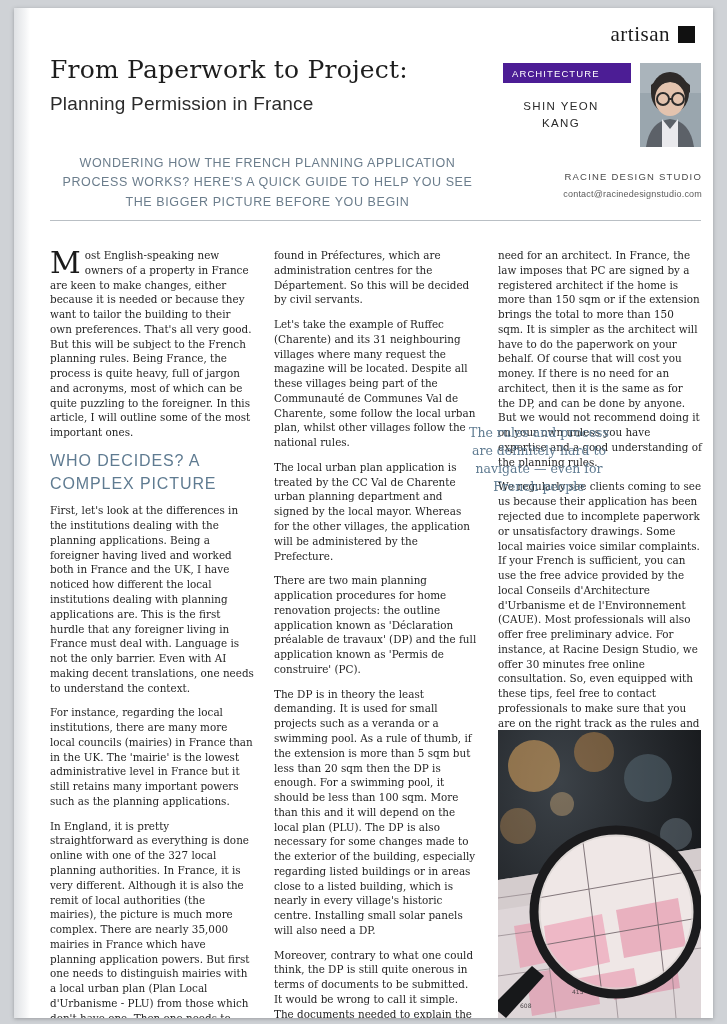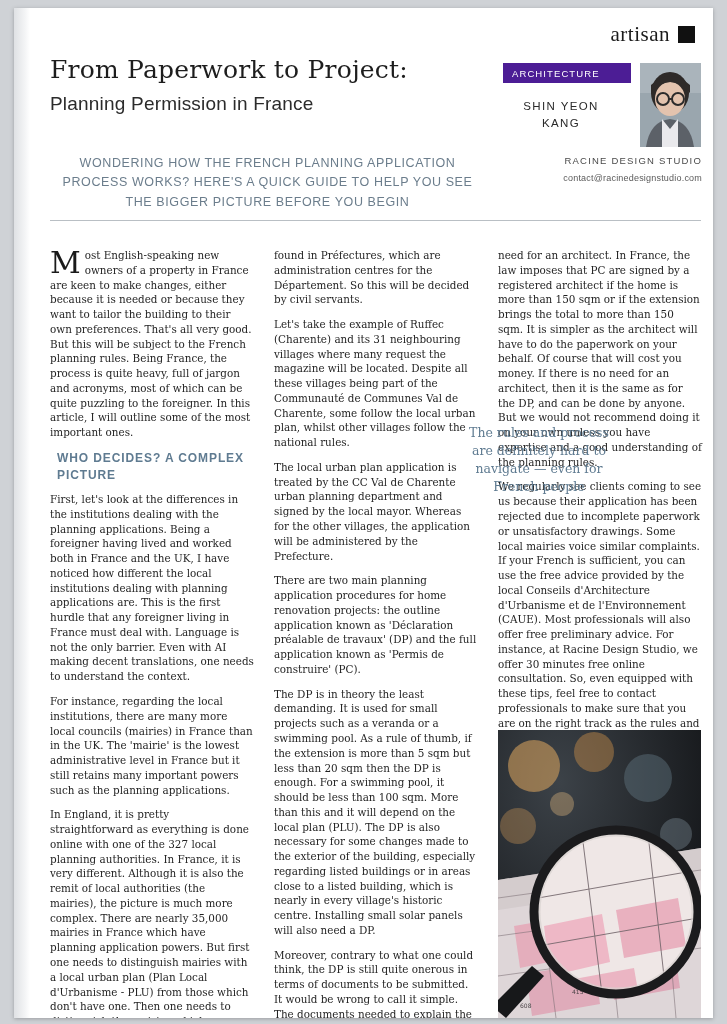--- a/index.html
+++ b/index.html
@@ -101,21 +101,21 @@
     position: absolute;
     left: 626px; top: 55px;
     width: 61px; height: 84px;
     background: linear-gradient(#b9c2c9,#8e9aa3);
     overflow: hidden;
   }
   .avatar svg { display:block; }
 
   .studio {
     position: absolute;
-    left: 430px; top: 144px;
+    left: 430px; top: 160px;
     width: 258px;
     text-align: right;
     font-size: 9.5px;
     letter-spacing: 1.2px;
     color: #4a4a4a;
     line-height: 1.9;
   }
   .studio .mail { letter-spacing: 0.2px; font-size: 9px; color:#5a5a5a; }
 
   .standfirst {
@@ -153,25 +153,24 @@
     line-height: 1.42;
     color: #1f1f1f;
     text-align: left;
   }
   .col1 { left: 0; }
   .col2 { left: 224px; }
   .col3 { left: 448px; }
   .col p { margin: 0 0 10px 0; }
   .sub-head {
     font-family: "Liberation Sans", sans-serif;
-    font-size: 12px;
+    font-size: 16px;
     letter-spacing: 0.9px;
     color: #5f7b91;
-    margin: 4px 0 8px 7px;
-    font-weight: bold;
+    margin: 4px 0 8px 0;
   }
   .dropcap::first-letter {
     font-family: "DejaVu Serif", serif;
     font-size: 30px;
     line-height: 26px;
     float: left;
     padding: 2px 4px 0 0;
     color: #1a1a1a;
   }
 

